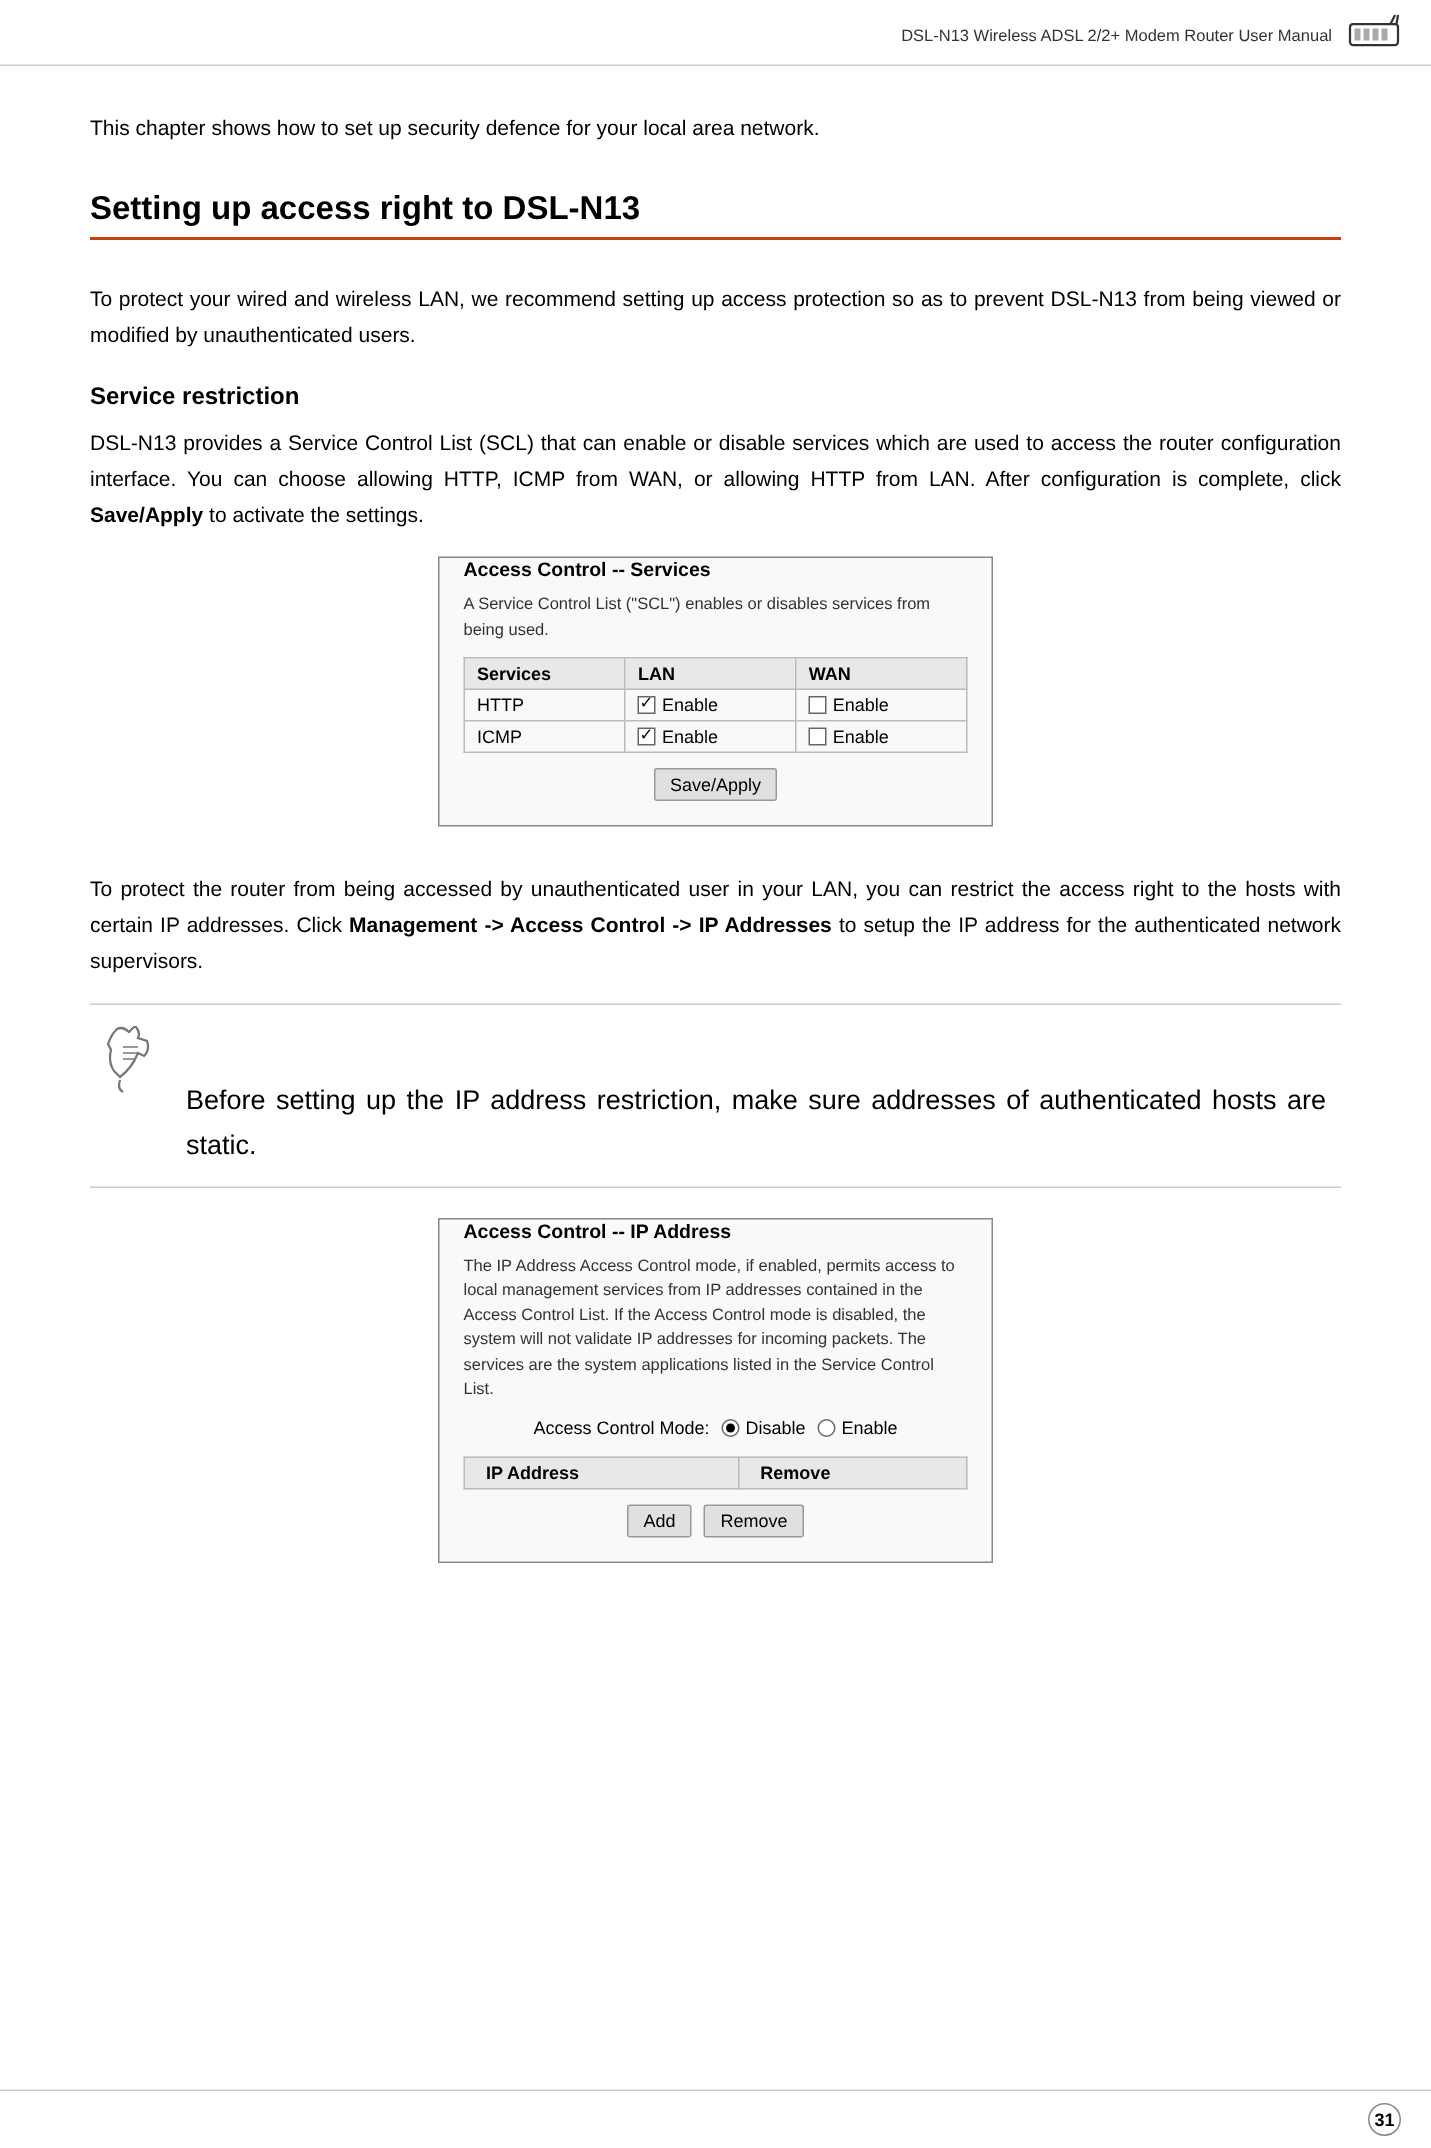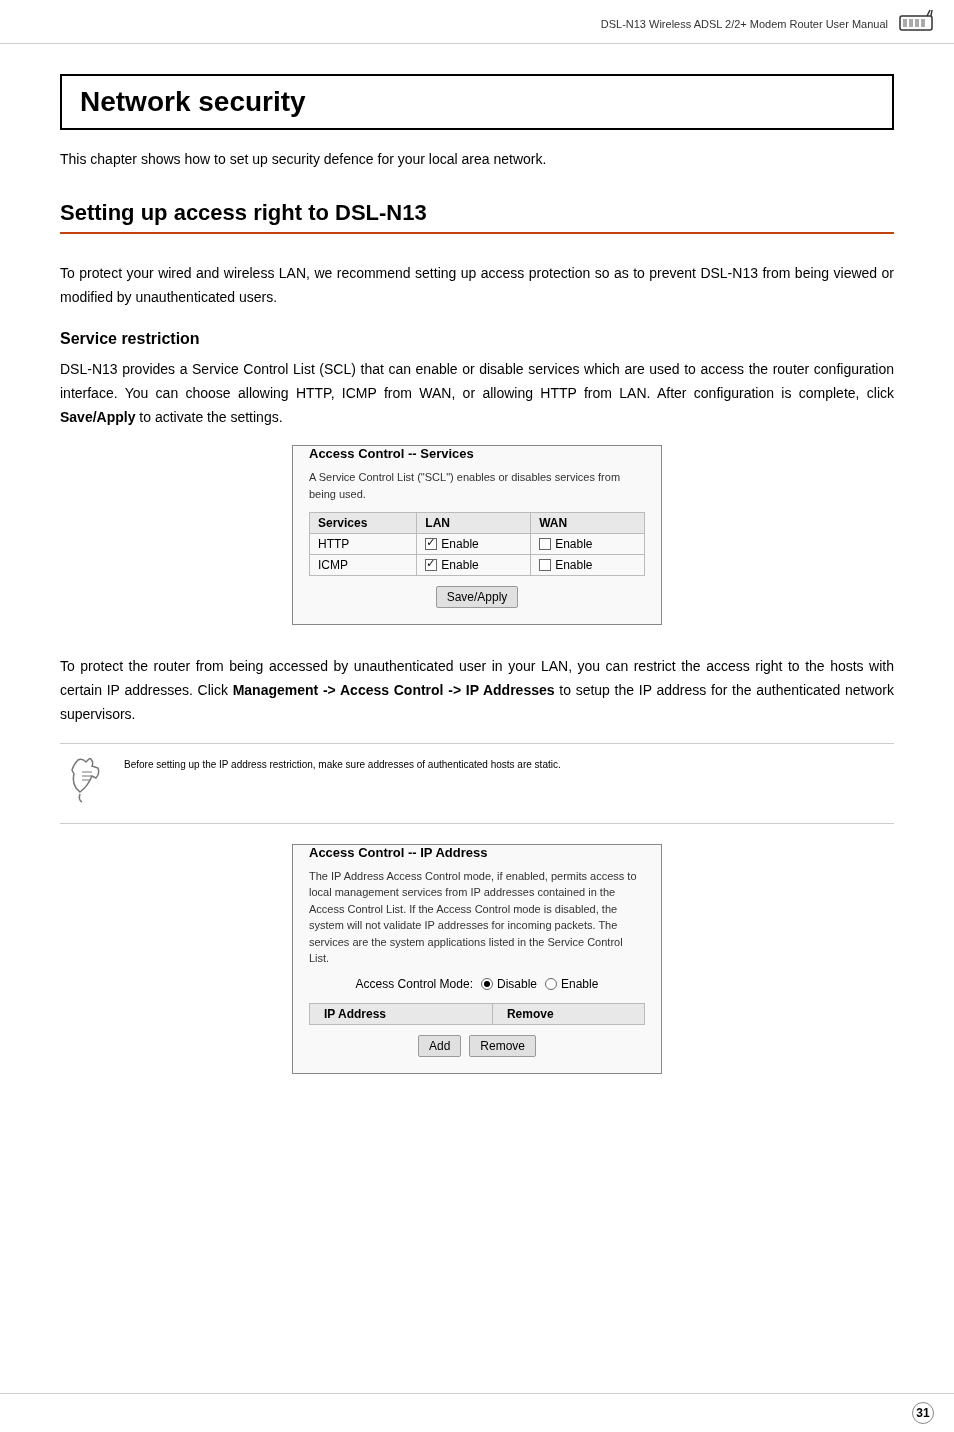--- a/index.html
+++ b/index.html
@@ -156,23 +156,24 @@
     }
 
     .note-icon {
       font-size: 30px;
       color: #555;
       flex-shrink: 0;
       margin-top: 2px;
     }
 
     .note-text {
-      font-size: 10px;
+      font-size: 18px;
       line-height: 1.7;
       text-align: justify;
+      margin-top: 36px;
     }
 
     .ip-address-table {
       width: 100%;
       border-collapse: collapse;
       margin-bottom: 10px;
     }
 
     .ip-address-table th {
       font-size: 12px;
@@ -273,21 +274,20 @@
       <rect x="23" y="11" width="4" height="8" fill="#aaa"></rect>
       <line x1="29" y1="8" x2="32" y2="2" stroke="#333" stroke-width="1.5"></line>
       <line x1="33" y1="8" x2="34" y2="2" stroke="#333" stroke-width="1.5"></line>
     </svg>
   </span>
 </div>
 
 <div class="main-content">
 
   
-  <div class="chapter-title">Network security</div>
 
   <p class="chapter-intro">This chapter shows how to set up security defence for your local area network.</p>
 
   
   <div class="section-title">Setting up access right to DSL-N13</div>
 
   <p class="section-intro">To protect your wired and wireless LAN, we recommend setting up access protection so as to prevent DSL-N13 from being viewed or modified by unauthenticated users.</p>
 
   
   <div class="subsection-title">Service restriction</div>

